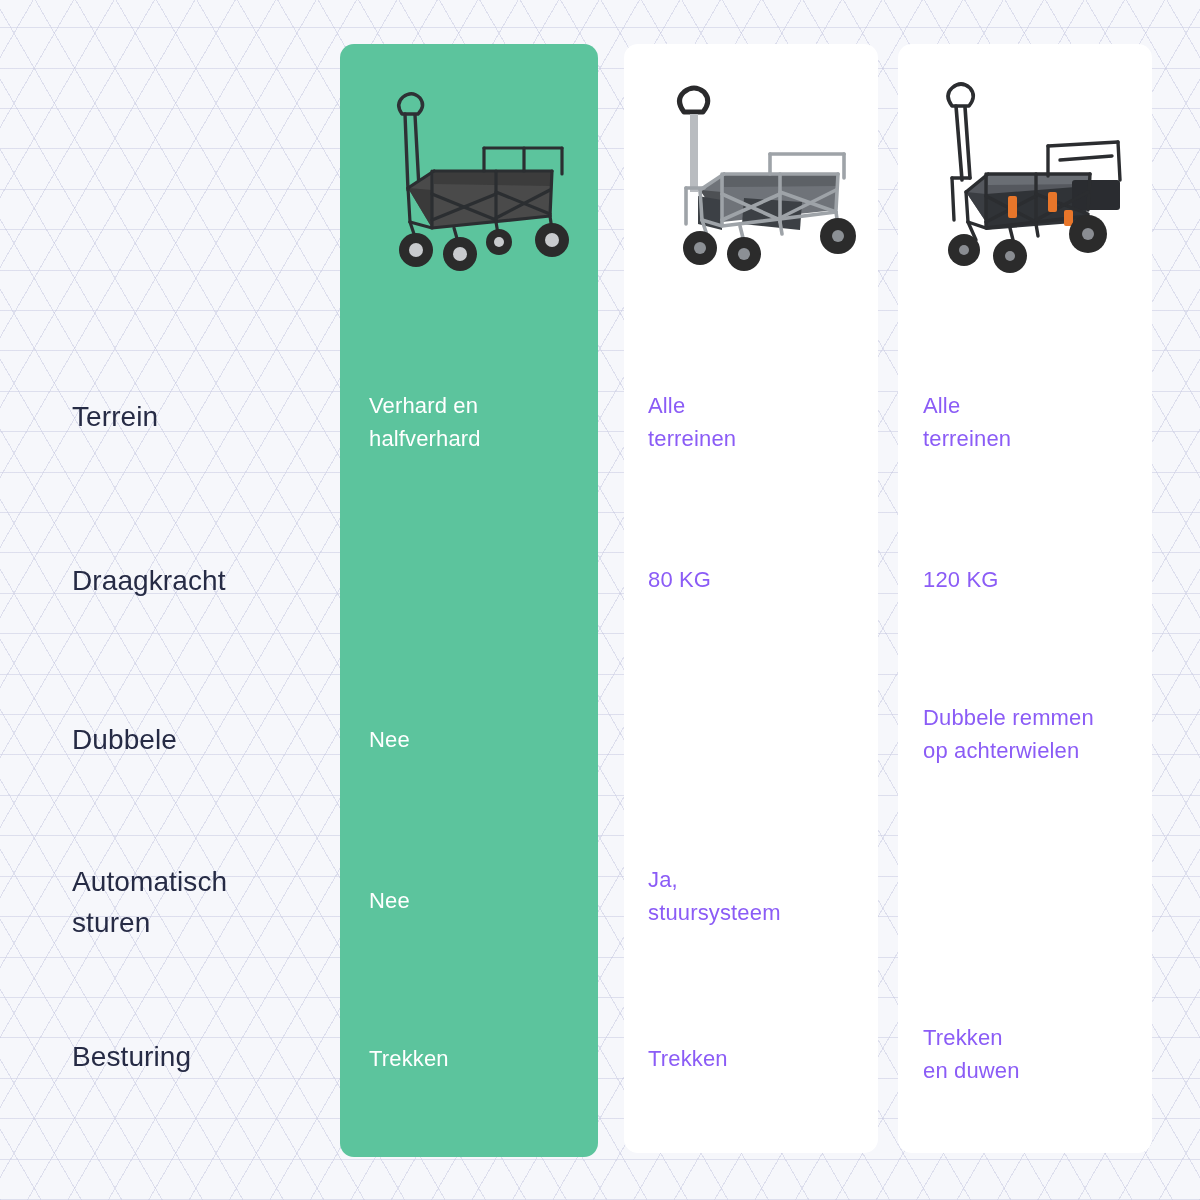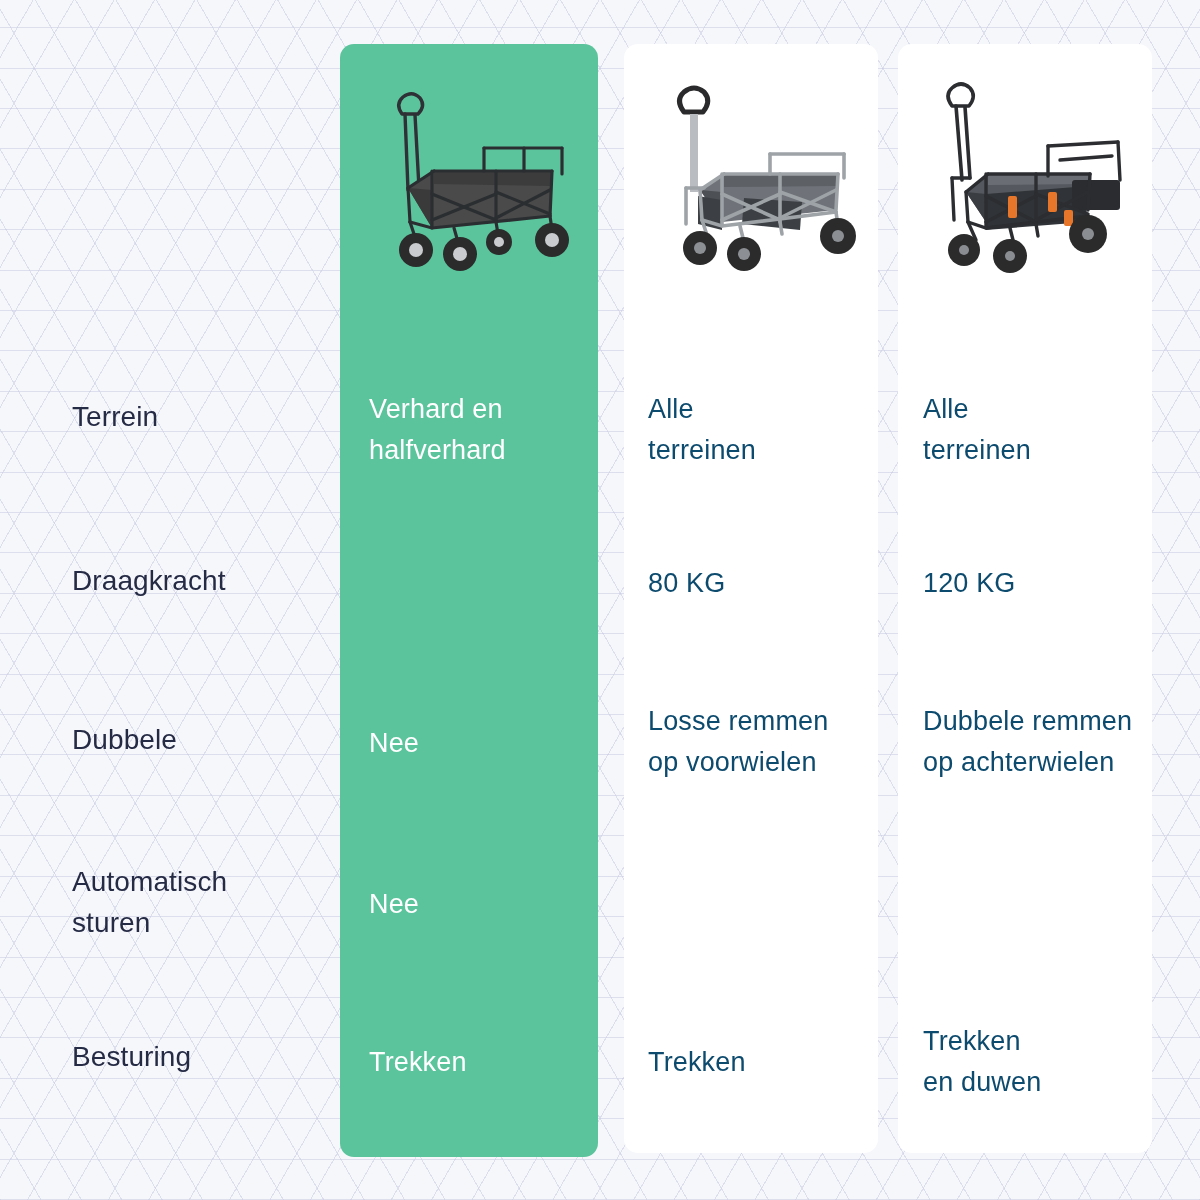--- a/index.html
+++ b/index.html
@@ -81,28 +81,28 @@
     position: absolute;
     font-size: 28px;
     line-height: 1.48;
     color: #262b45;
     letter-spacing: 0.1px;
     white-space: pre-line;
   }
 
   .cell {
     position: absolute;
-    font-size: 27px;
+    font-size: 22px;
     line-height: 1.52;
     letter-spacing: 0.15px;
     white-space: pre-line;
     width: 215px;
   }
   .cell-on-green { color: #ffffff; }
-  .cell-on-white { color: #0c4a6e; }
+  .cell-on-white { color: #8b5cf6; }
 
   .col-x-1 { left: 369px; }
   .col-x-2 { left: 648px; }
   .col-x-3 { left: 923px; }
 
   
   .product-shot {
     position: absolute;
     top: 70px;
     z-index: 3;
@@ -270,22 +270,22 @@
 
   <div class="cell cell-on-green col-x-1" style="top:389px;">Verhard en
 halfverhard</div>
   <div class="cell cell-on-green col-x-1" style="top:723px;">Nee</div>
   <div class="cell cell-on-green col-x-1" style="top:884px;">Nee</div>
   <div class="cell cell-on-green col-x-1" style="top:1042px;">Trekken</div>
 
   <div class="cell cell-on-white col-x-2" style="top:389px;">Alle
 terreinen</div>
   <div class="cell cell-on-white col-x-2" style="top:563px;">80 KG</div>
-  <div class="cell cell-on-white col-x-2" style="top:701px;">Losse remmen
-op voorwielen</div>
+  <div class="cell cell-on-white col-x-2" style="top:863px;">Ja,
+stuursysteem</div>
   <div class="cell cell-on-white col-x-2" style="top:1042px;">Trekken</div>
 
   <div class="cell cell-on-white col-x-3" style="top:389px;">Alle
 terreinen</div>
   <div class="cell cell-on-white col-x-3" style="top:563px;">120 KG</div>
   <div class="cell cell-on-white col-x-3" style="top:701px;">Dubbele remmen
 op achterwielen</div>
   <div class="cell cell-on-white col-x-3" style="top:1021px;">Trekken
 en duwen</div>
 </div>

